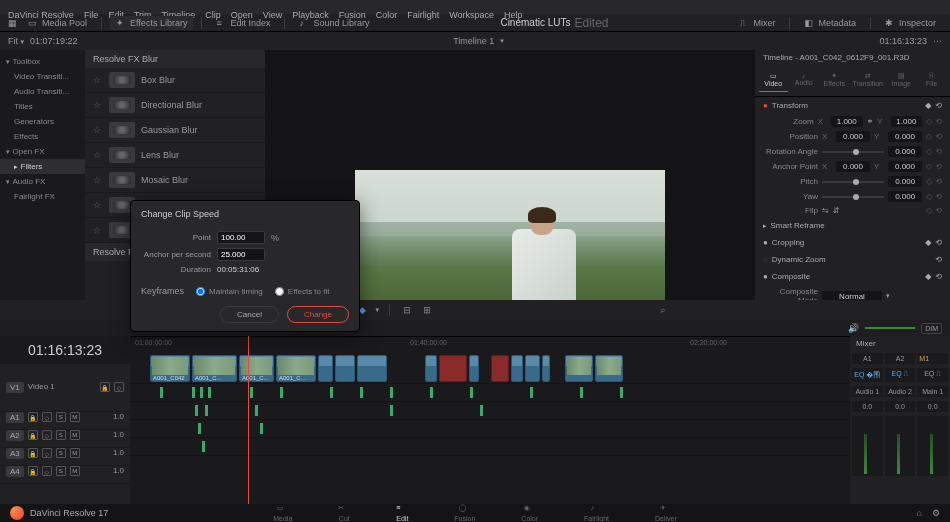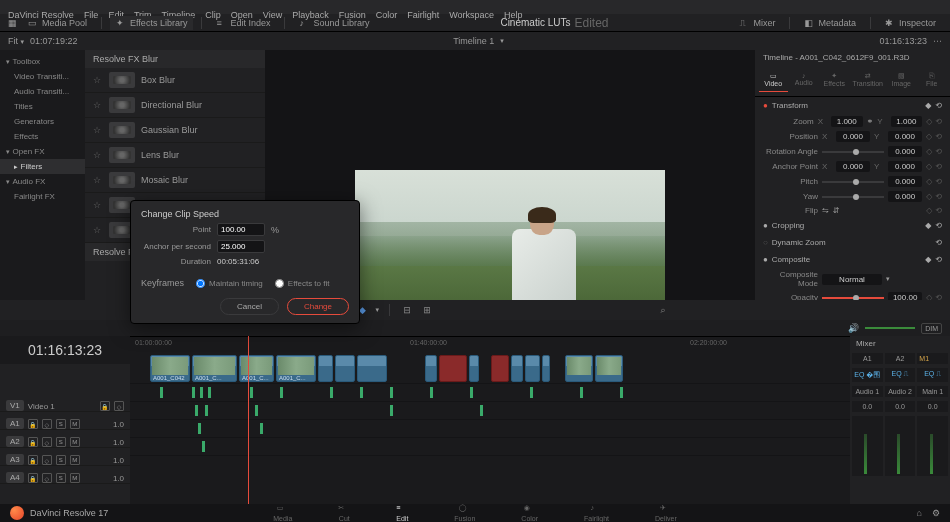--- a/index.html
+++ b/index.html
@@ -50,21 +50,21 @@
 .insp-slider::after { content:""; position:absolute; width:6px; height:6px; background:#aaa; border-radius:50%; top:-2px; left:50%; }
 .insp-icons { display:flex; gap:3px; color:#555; }
 .bottom { position:absolute; left:0; right:0; top:300px; bottom:18px; background:#1e1e20; display:flex; flex-direction:column; }
 .tl-tools { height:20px; display:flex; align-items:center; padding:0 280px 0 8px; gap:6px; background:#212123; }
 .tl-tools .tico { width:14px; height:14px; color:#888; display:flex; align-items:center; justify-content:center; }
 .tl-ruler { height:18px; background:#1a1a1c; position:relative; margin-left:130px; margin-right:100px; border-top:1px solid #000; }
 .tl-tick { position:absolute; top:2px; font-size:7px; color:#666; }
 .tl-body { flex:1; display:flex; }
 .tl-left { width:130px; background:#212123; }
 .tl-tc { height:28px; display:flex; align-items:center; justify-content:center; font-size:14px; color:#ccc; background:#1a1a1c; }
-.track-head { height:18px; display:flex; align-items:flex-end; padding:0 6px; gap:4px; font-size:8px; border-bottom:1px solid #1a1a1a; }
+.track-head { height:18px; display:flex; align-items:flex-start; padding:0 6px; gap:4px; font-size:8px; border-bottom:1px solid #1a1a1a; }
 .track-head.vid { height:30px; }
 .track-badge { background:#3a3a3c; padding:1px 4px; border-radius:2px; color:#aaa; }
 .track-ico { width:10px; height:10px; border:1px solid #555; border-radius:1px; display:flex; align-items:center; justify-content:center; font-size:6px; }
 .tl-tracks { flex:1; position:relative; background:#1a1a1c; overflow:hidden; }
 .track-lane { height:18px; border-bottom:1px solid #141416; position:relative; }
 .track-lane.vid { height:30px; }
 .clip { position:absolute; top:1px; bottom:1px; background:#4a7a9a; border:1px solid #2a5a7a; border-radius:2px; overflow:hidden; }
 .clip.vid { background:linear-gradient(180deg,#5a8aaa 0%,#5a8aaa 40%,#3a6a8a 40%); }
 .clip.red { background:#8a2a2a; border-color:#6a1a1a; }
 .clip-thumb { position:absolute; top:1px; left:1px; right:1px; height:18px; background:linear-gradient(90deg,#6a8a6a,#8aaa8a,#7a9a7a); }
@@ -80,21 +80,21 @@
 .mixer-strip { flex:1; background:#1a1a1c; height:60px; position:relative; }
 .mixer-meter { position:absolute; bottom:2px; left:40%; width:3px; height:40px; background:linear-gradient(180deg,#2a4a2a,#3a8a3a); }
 .pagebar { position:absolute; bottom:0; left:0; right:0; height:18px; background:#141416; display:flex; align-items:center; justify-content:center; gap:30px; }
 .page-btn { display:flex; flex-direction:column; align-items:center; gap:1px; color:#666; font-size:7px; padding:0 8px; }
 .page-btn.active { color:#ccc; }
 .page-btn.active .pico { color:#fff; }
 .pico { width:12px; height:10px; }
 .app-label { position:absolute; left:10px; display:flex; align-items:center; gap:6px; color:#aaa; }
 .app-dot { width:14px; height:14px; border-radius:50%; background:radial-gradient(circle at 30% 30%,#ff8a4a,#e6452a); }
 .dialog { position:absolute; left:130px; top:200px; width:230px; background:#28282a; border:1px solid #000; border-radius:4px; padding:8px 10px; z-index:10; box-shadow:0 4px 20px rgba(0,0,0,0.5); }
-.dlg-title { font-size:9px; color:#ccc; }
+.dlg-title { font-size:9px; color:#ccc; margin-bottom:8px; }
 .dlg-row { display:flex; align-items:center; margin:4px 0; gap:6px; }
 .dlg-label { width:70px; text-align:right; font-size:8px; color:#999; }
 .dlg-input { width:48px; background:#141416; color:#fff; border:1px solid #3a3a3c; padding:1px 3px; font-size:8px; border-radius:2px; }
 .dlg-check { display:flex; align-items:center; gap:4px; font-size:8px; color:#888; }
 .dlg-check input { width:9px; height:9px; }
 .dlg-btns { display:flex; justify-content:flex-end; gap:8px; margin-top:10px; }
 .dlg-btn { padding:3px 16px; border-radius:10px; font-size:8px; border:1px solid #3a3a3c; background:transparent; color:#aaa; cursor:pointer; }
 .dlg-btn.primary { border-color:#e64b3c; color:#e64b3c; }
 .favorites { background:#1a1a1c; padding:4px 0; }
 .fav-hdr { padding:3px 8px; font-size:9px; color:#999; }
@@ -379,20 +379,24 @@
       </div>
     <div class="insp-row">
         <span class="insp-label">Flip</span>
         <span>⇋</span>
         <span>⇵</span>
         <div class="spacer"></div>
         <span class="insp-icons">
           <span>◇</span>
           <span>⟲</span>
         </span>
+      </div>
+    <div class="insp-section">
+        <span class="caret">▸</span>
+        <span>Smart Reframe</span>
       </div>
     <div class="insp-section">
         <span>●</span>
         <span>Cropping</span>
         <div class="spacer"></div>
         <span>◆</span>
         <span>⟲</span>
       </div>
     <div class="insp-section">
         <span style="color:#555">○</span>

